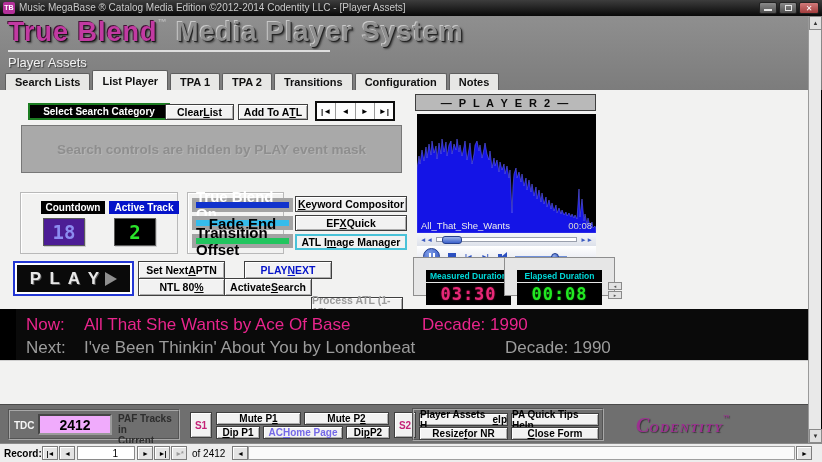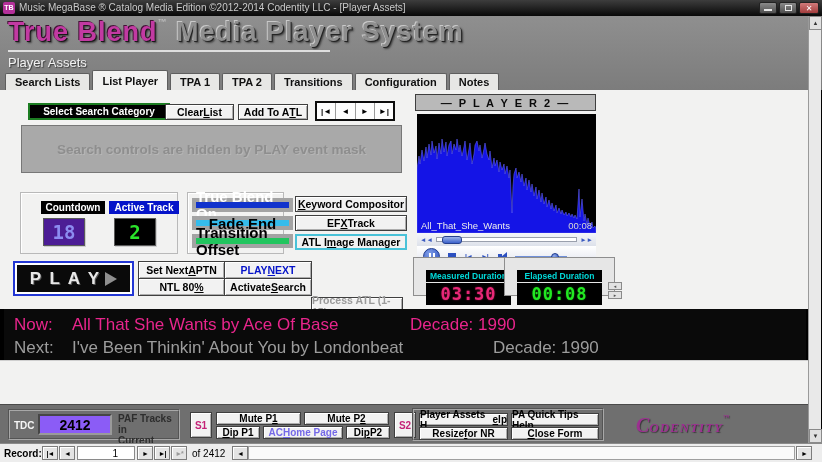--- a/index.html
+++ b/index.html
@@ -91,21 +91,21 @@
               border:2px solid #2236d4; padding:2px; }
   .play-inner { width:100%; height:100%; background:#0a0a0a; display:flex; align-items:center;
                 justify-content:center; gap:4px; }
   .play-text { color:#e8e8e8; font-size:17px; font-weight:bold; letter-spacing:2px; text-shadow:1px 1px 0 #555; }
   .play-tri { width:0; height:0; border-top:7px solid transparent; border-bottom:7px solid transparent;
               border-left:12px solid #8f8f8f; }
 
   .tgrid-btn { position:absolute; height:18px; font-size:10.5px; }
   .tg-r1 { top:171px; } .tg-r2 { top:188px; }
   .tg-c1 { left:138px; width:87px; } .tg-c2 { left:224px; width:88px; } .tg-c3 { left:311px; width:92px;margin-top:36px; }
-  .play-next-label { color:#0513c9; }
+  .play-next-label { color:#0513c9;margin-left:20px; }
   .disabled-label { color:#9a9a9a; }
 
   
   .p2 { position:absolute; left:412px; top:3px; width:187px; height:213px; }
   .p2-header { position:absolute; left:3px; top:1px; width:181px; height:17px; background:#b9b9b9;
                border:1px solid #3f3f3f; color:#0a0a0a; font-size:11px; font-weight:bold; letter-spacing:2px;
                display:flex; align-items:center; justify-content:center; }
   .p2-wave { position:absolute; left:5px; top:21px; width:179px; height:119px; background:#000; }
   .p2-wave svg { display:block; }
   .p2-track { position:absolute; left:4px; bottom:2px; color:#ececec; font-size:9.5px; }
@@ -141,41 +141,41 @@
                font-size:17px; font-weight:bold; letter-spacing:1px;
                display:flex; align-items:center; justify-content:center; }
   .dv-pink { color:#e82878; text-shadow:0 0 2px #80123c; }
   .dv-green { color:#22e822; text-shadow:0 0 2px #0c660c; }
 
   .spinner { position:absolute; left:608px; width:14px; height:8px; background:#e2e2e2; border:1px solid #8a8a8a;
              font-size:5px; color:#555; display:flex; align-items:center; justify-content:center; }
   .spin-up { top:192px; } .spin-down { top:201px; }
 
   
-  .nowband { position:absolute; left:4px; top:309px; width:802px; height:51px; background:#0a0a0a; }
+  .nowband { position:absolute; left:16px; top:309px; width:802px; height:51px; background:#0a0a0a; }
   .nn-row { position:absolute; left:0; width:100%; height:22px; font-size:17px; white-space:nowrap; }
   .nn-now { top:6px; color:#e8258c; }
   .nn-next { top:29px; color:#9c9c9c; }
   .nn-label { position:absolute; left:10px; }
   .nn-title { position:absolute; left:68px; }
   .nn-declabel-now { position:absolute; left:406px; }
   .nn-decval-now { position:absolute; left:474px; }
   .nn-declabel-next { position:absolute; left:489px; }
   .nn-decval-next { position:absolute; left:557px; }
 
   .gapstrip { position:absolute; left:0; top:360px; width:808px; height:44px; background:#f2f2f1;
               border-top:1px solid #cfcfcf; }
 
   
   .bottombar { position:absolute; left:0; top:404px; width:808px; height:39px; background:#6f6f6f;
                border-top:1px solid #4a4a4a; }
   .groupbox { position:absolute; border:2px groove #a8a8a8; }
   .tdc-group { left:8px; top:4px; width:172px; height:31px; }
   .tdc-label { position:absolute; left:4px; top:9px; color:#f5f5f5; font-size:10px; font-weight:bold; }
-  .tdc-box { position:absolute; left:28px; top:3px; width:74px; height:21px; background:#8b5cf6;
+  .tdc-box { position:absolute; left:28px; top:3px; width:74px; height:21px; background:#f0abfc;
              border:2px inset #9a9a9a; color:#000; font-size:14px; font-weight:bold;
              display:flex; align-items:center; justify-content:center; }
   .tdc-caption { position:absolute; left:108px; top:2px; font-size:10px; font-weight:bold; color:#2d2d2d;
                  line-height:11px; }
   .sbtn { position:absolute; top:7px; width:22px; height:26px; font-size:10px; color:#c42277; }
   .s1 { left:190px; } .s2 { left:394px; }
   .fbtn { position:absolute; font-size:10px; height:13px; }
   .mute-p1 { left:216px; top:7px;  width:85px; }
   .mute-p2 { left:304px; top:7px;  width:85px; }
   .dip-p1  { left:216px; top:21px; width:44px; }
@@ -292,21 +292,21 @@
     </div>
 
     <div class="btn3d tool-btn tool1">
         <span></span>
         <span style="text-decoration: underline;">K</span>
         <span>eyword Compositor</span>
       </div>
     <div class="btn3d tool-btn tool2">
         <span>EF</span>
         <span style="text-decoration: underline;">X</span>
-        <span> Track</span>
+        <span> Quick</span>
       </div>
     <div class="btn3d tool-btn tool3">
         <span>ATL I</span>
         <span style="text-decoration: underline;">m</span>
         <span>age Manager</span>
       </div>
 
     <div class="play-btn">
       <div class="play-inner">
         <span class="play-text">P L A Y</span>

